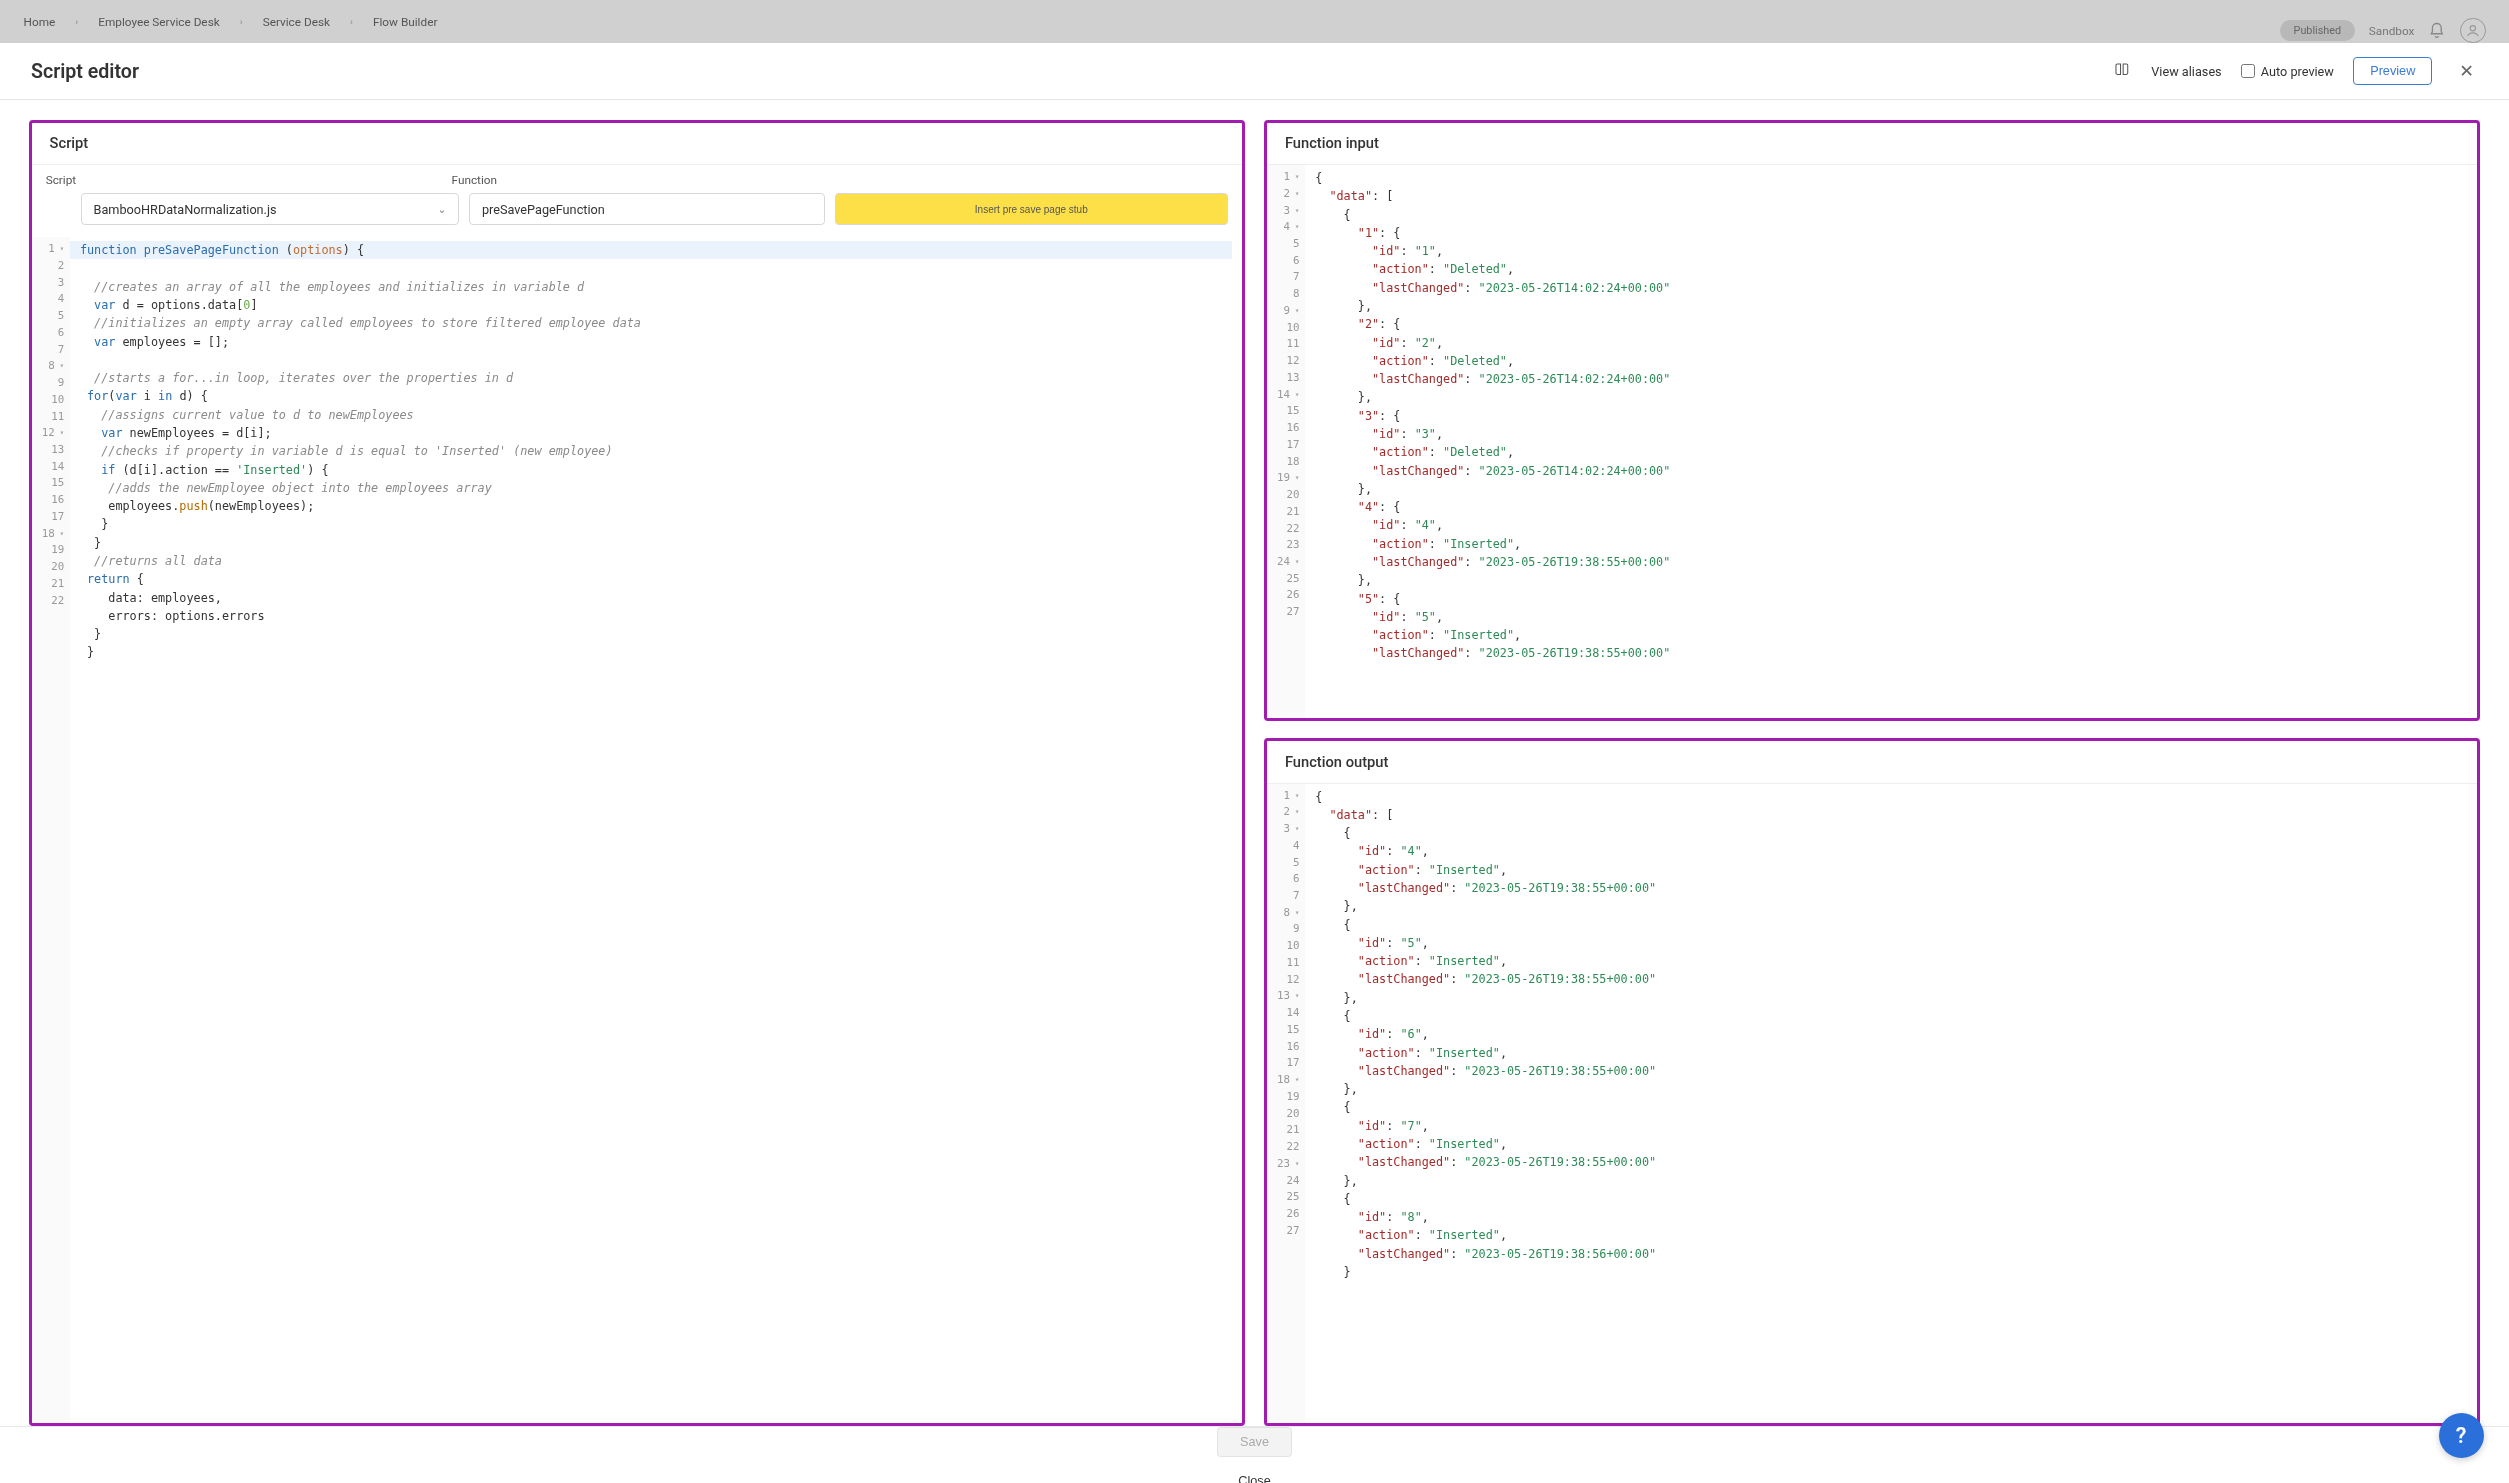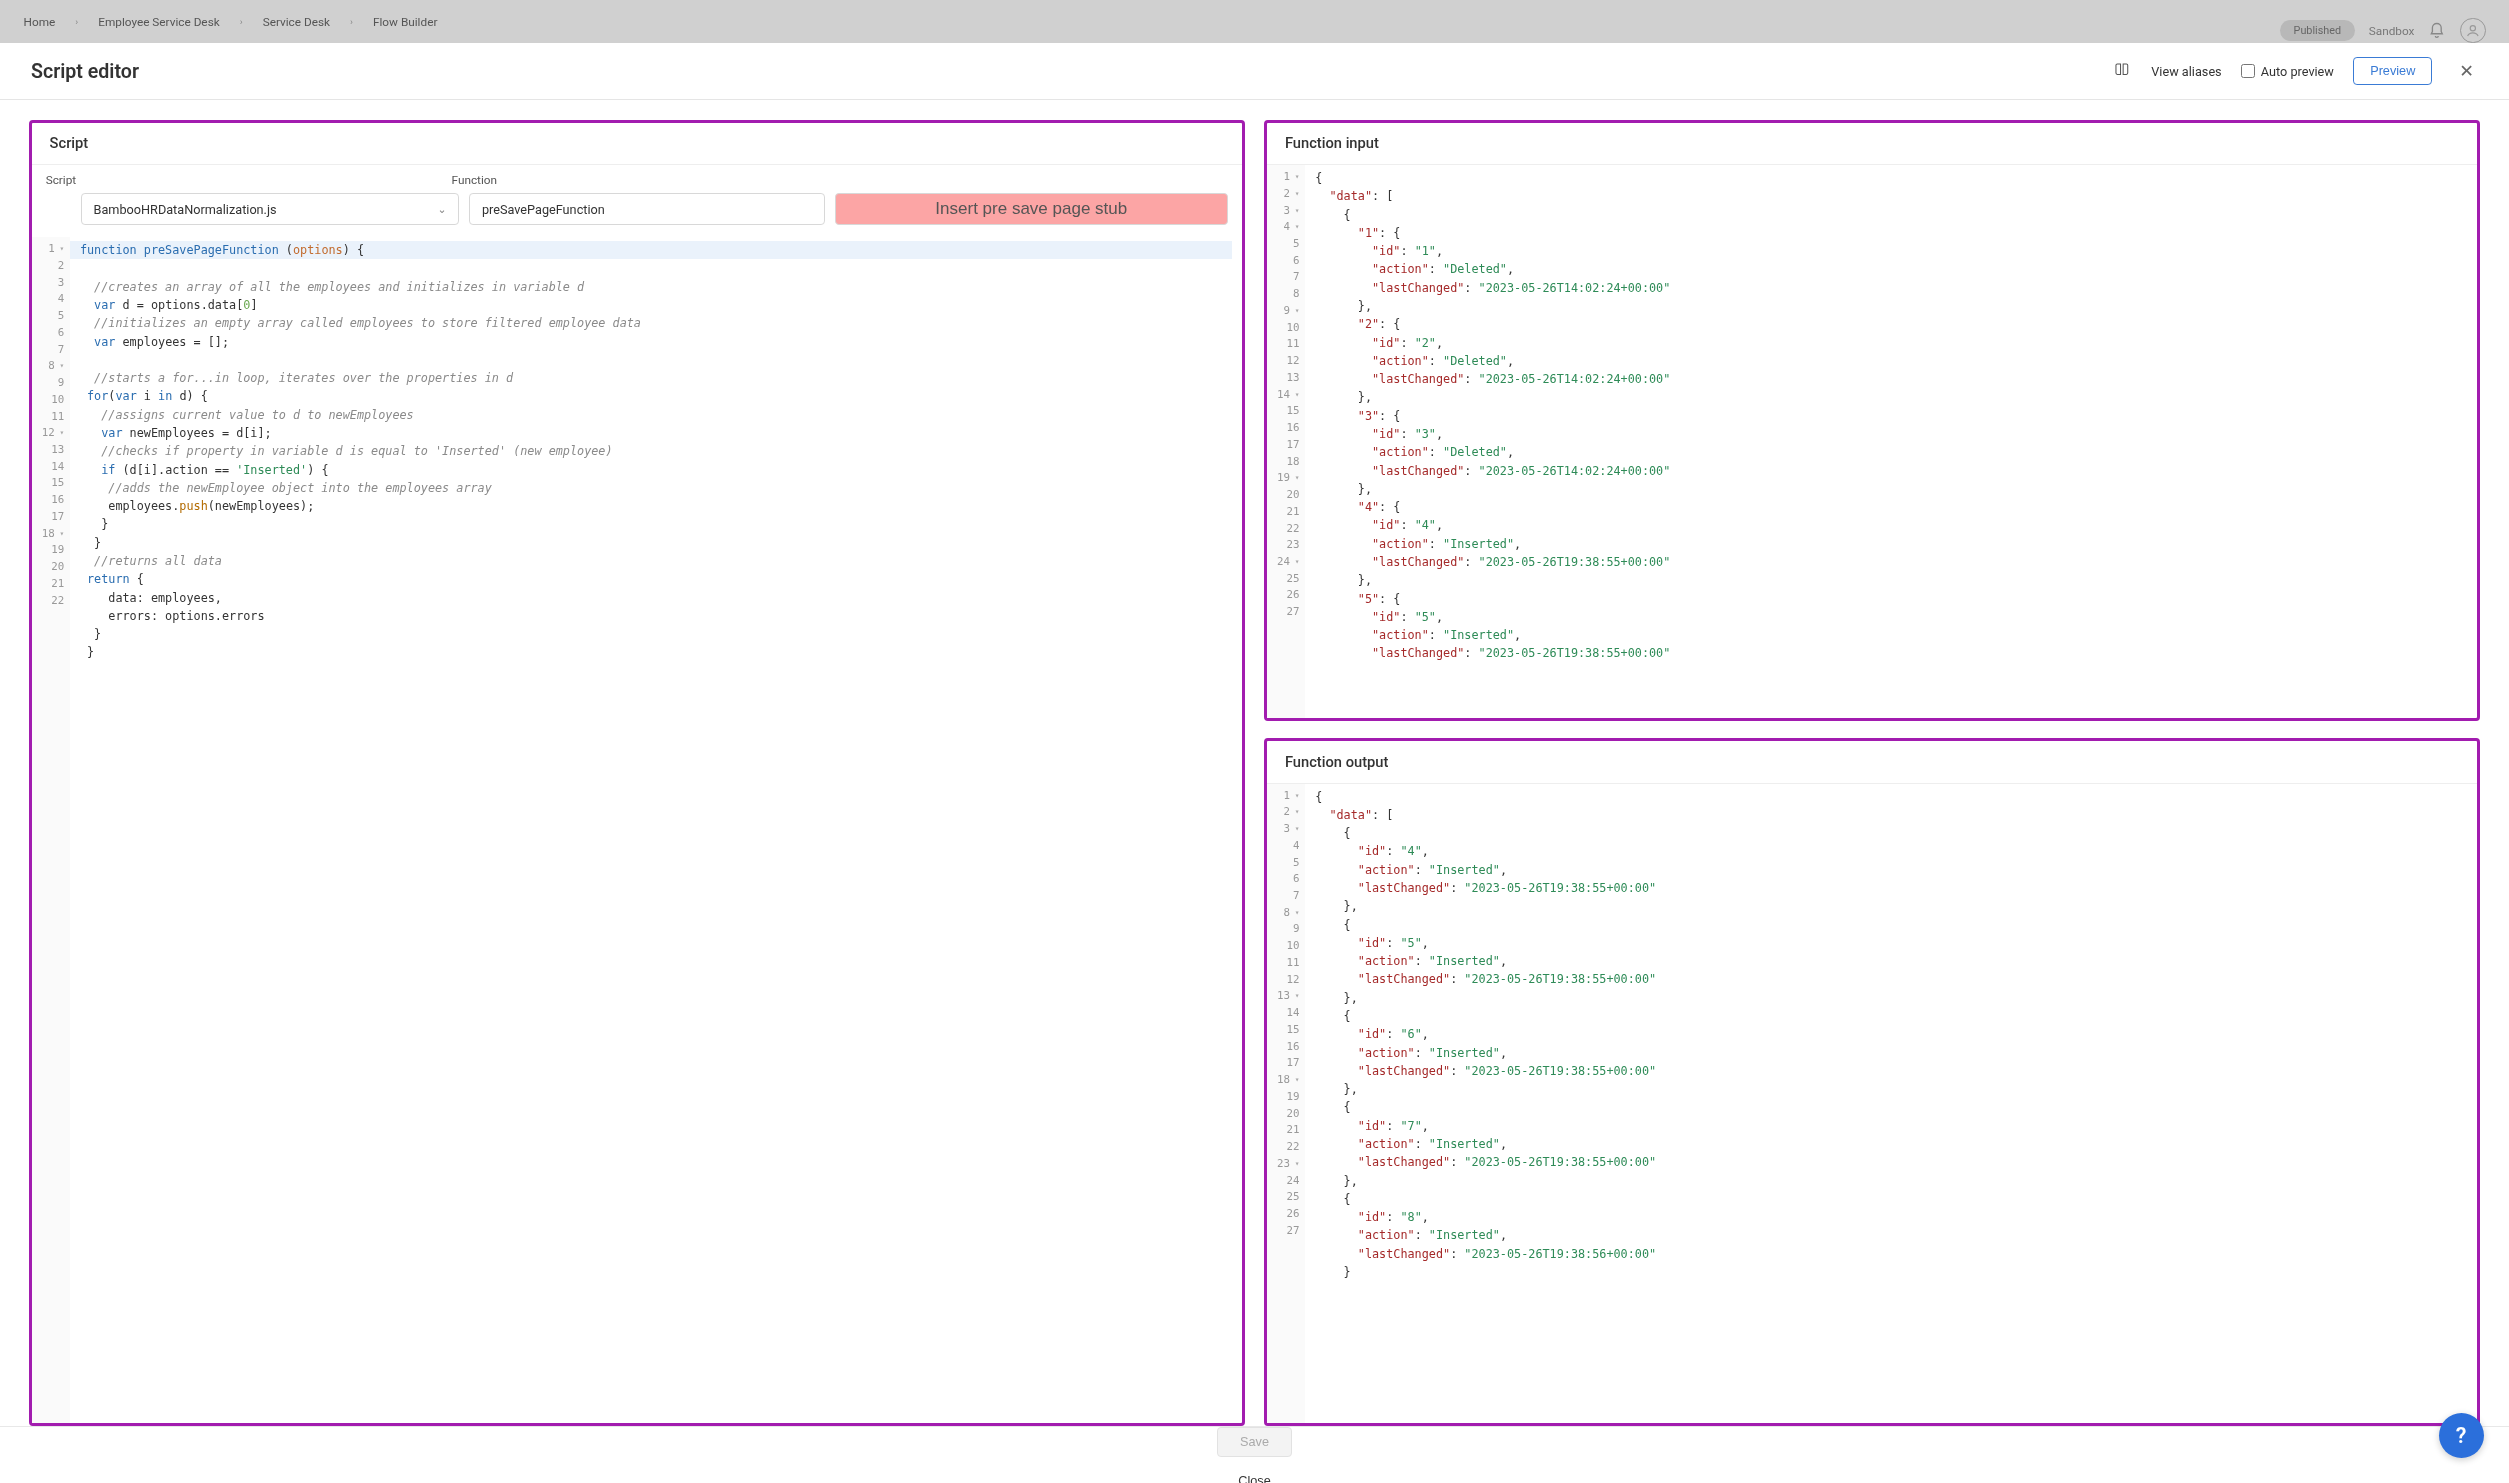--- a/index.html
+++ b/index.html
@@ -173,23 +173,23 @@
   align-items: center;
   justify-content: space-between;
   cursor: pointer;
 }
 .select-box .chev-icon { color:#888; font-size:10.8px; }
 .text-box { width: 31%; }
 .insert-btn {
   flex: 1;
   border: 1px solid #d8d8d8;
   border-radius: 3.9px;
-  background: #fca5a5;
+  background: #fde047;
   color: #555;
-  font-size: 17px;
+  font-size: 10px;
   cursor: pointer;
 }
 
 
 .code-area {
   flex: 1;
   overflow: auto;
   font-family: "Menlo", "Consolas", monospace;
   font-size: 11.8px;
   line-height: 1.55;

